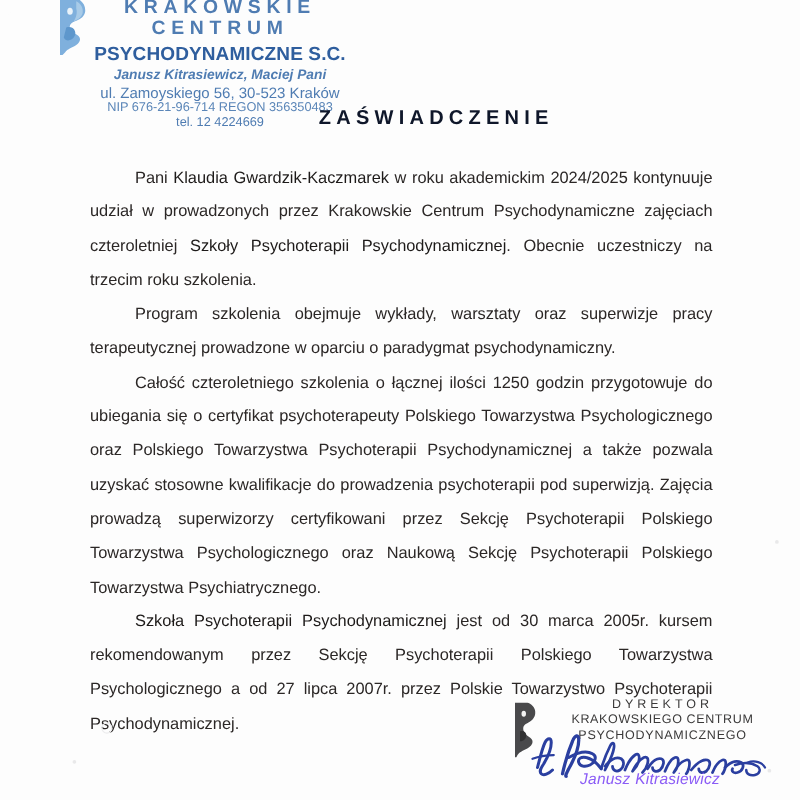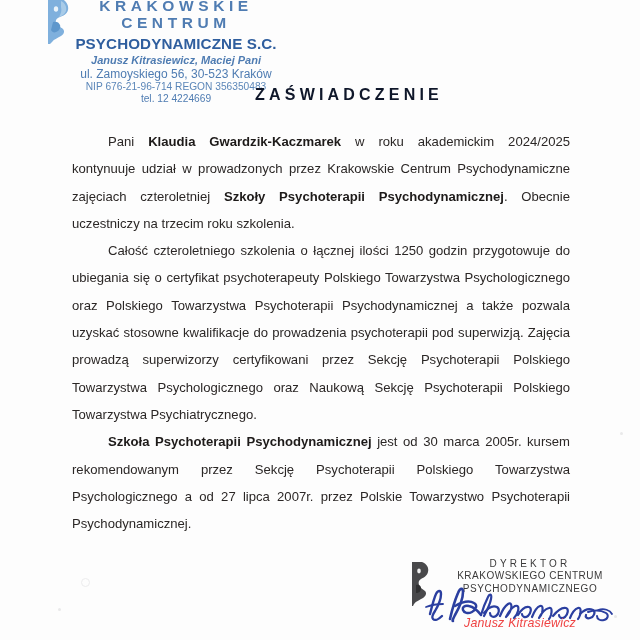--- a/index.html
+++ b/index.html
@@ -127,21 +127,21 @@
   }
   .para {
     margin: 0 0 0 0;
     font-size: 13.1px;
     line-height: 27.3px;
     text-align: justify;
     text-indent: 36px;
     color: #2b2726;
     hyphens: none;
   }
-  .para b { font-weight: 700; color: #1d1a19; }
+  .para b { font-weight: 400; color: #1d1a19; }
 
   
   .sign-block {
     position: absolute;
     left: 400px;
     top: 556px;
     width: 240px;
     height: 84px;
   }
   .stamp {
@@ -179,21 +179,21 @@
   }
 
   .printed-name {
     position: absolute;
     left: 0;
     top: 60px;
     width: 240px;
     text-align: center;
     font-size: 12.4px;
     font-style: italic;
-    color: #ef4444;
+    color: #8b5cf6;
     letter-spacing: .2px;
   }
 
   
   .speckle {
     position: absolute;
     background: #e9e9ea;
     border-radius: 50%;
     pointer-events: none;
   }
@@ -226,20 +226,21 @@
       <div class="lh-tel">tel. 12 4224669</div>
     </div>
   </div>
 
   <div class="doc-title">ZAŚWIADCZENIE</div>
 
   <div class="body-copy">
 
     <p class="para"><span>Pani </span><b>Klaudia Gwardzik-Kaczmarek</b><span> w roku akademickim 2024/2025 kontynuuje udział w prowadzonych przez Krakowskie Centrum Psychodynamiczne zajęciach czteroletniej </span><b>Szkoły Psychoterapii Psychodynamicznej</b><span>. Obecnie uczestniczy na trzecim roku szkolenia.</span></p>
 
+    <p class="para">Program szkolenia obejmuje wykłady, warsztaty oraz superwizje pracy terapeutycznej prowadzone w oparciu o paradygmat psychodynamiczny.</p>
 
     <p class="para">Całość czteroletniego szkolenia o łącznej ilości 1250 godzin przygotowuje do ubiegania się o certyfikat psychoterapeuty Polskiego Towarzystwa Psychologicznego oraz Polskiego Towarzystwa Psychoterapii Psychodynamicznej a także pozwala uzyskać stosowne kwalifikacje do prowadzenia psychoterapii pod superwizją. Zajęcia prowadzą superwizorzy certyfikowani przez Sekcję Psychoterapii Polskiego Towarzystwa Psychologicznego oraz Naukową Sekcję Psychoterapii Polskiego Towarzystwa Psychiatrycznego.</p>
 
     <p class="para"><b>Szkoła Psychoterapii Psychodynamicznej</b><span> jest od 30 marca 2005r. kursem rekomendowanym przez Sekcję Psychoterapii Polskiego Towarzystwa Psychologicznego a od 27 lipca 2007r. przez Polskie Towarzystwo Psychoterapii Psychodynamicznej.</span></p>
   </div>
 
   <div class="sign-block">
 
     <div class="stamp-mark">
       <svg width="26" height="44" viewBox="0 0 26 44" aria-hidden="true">

